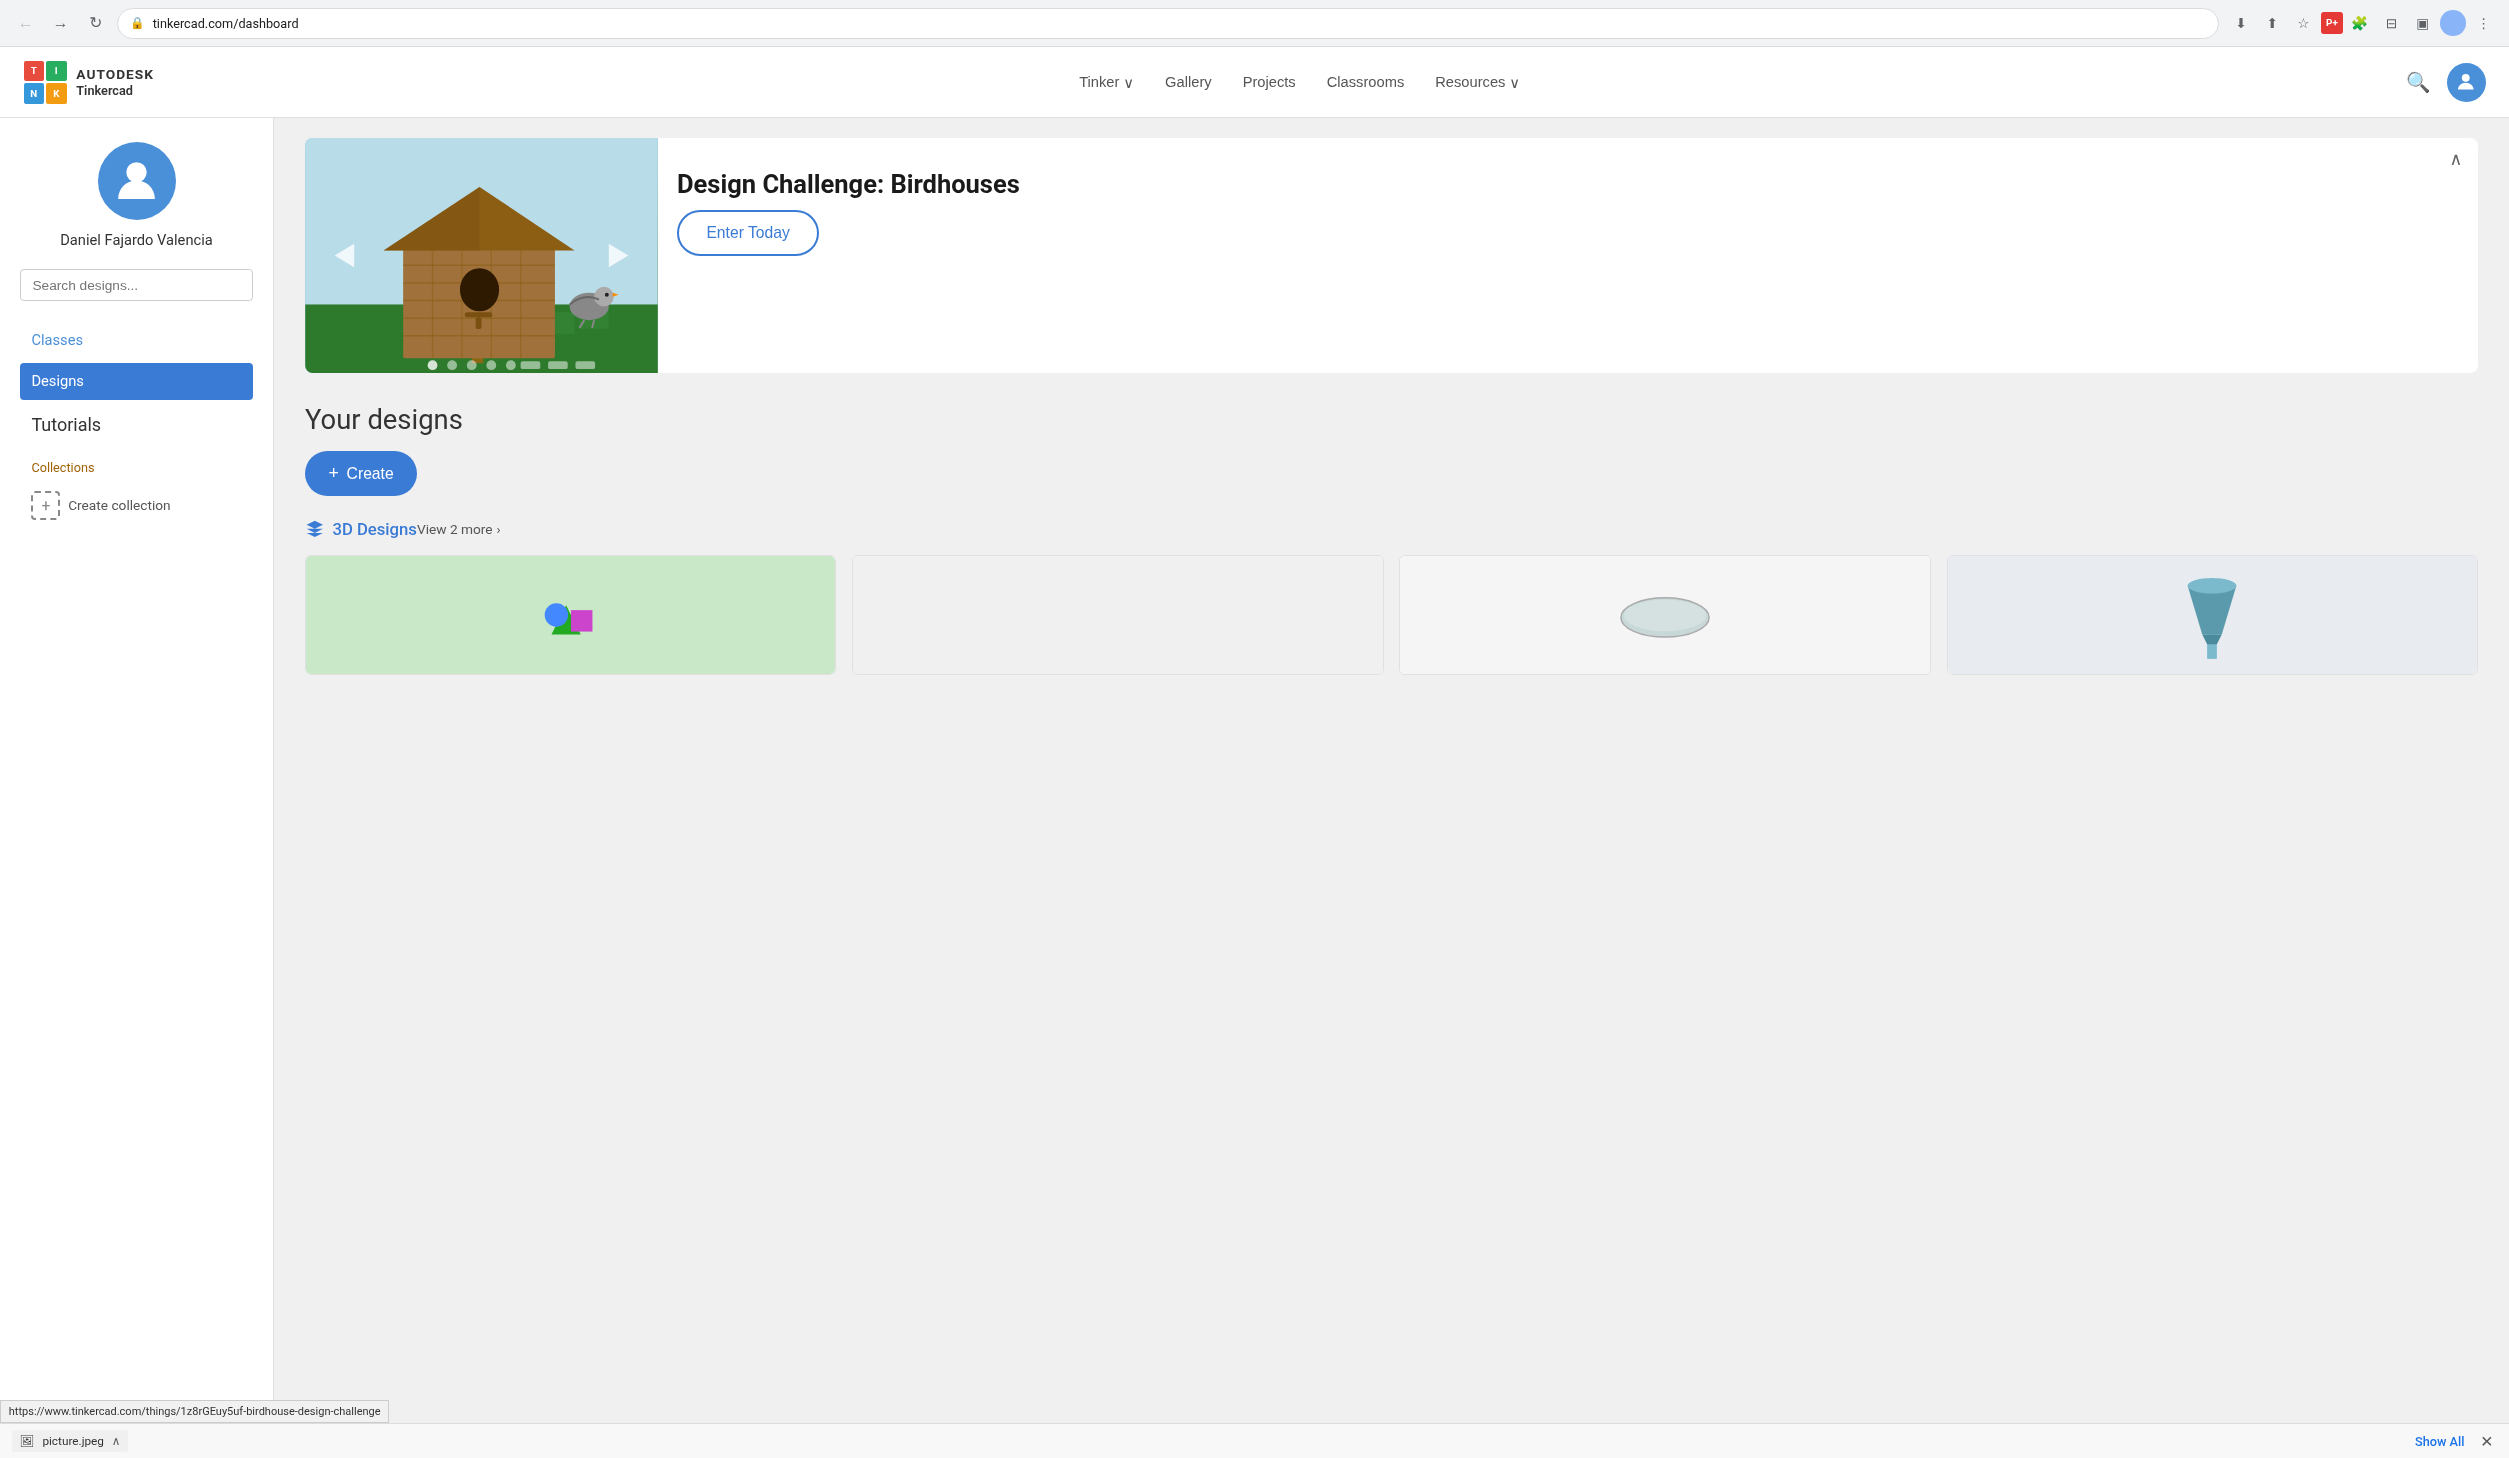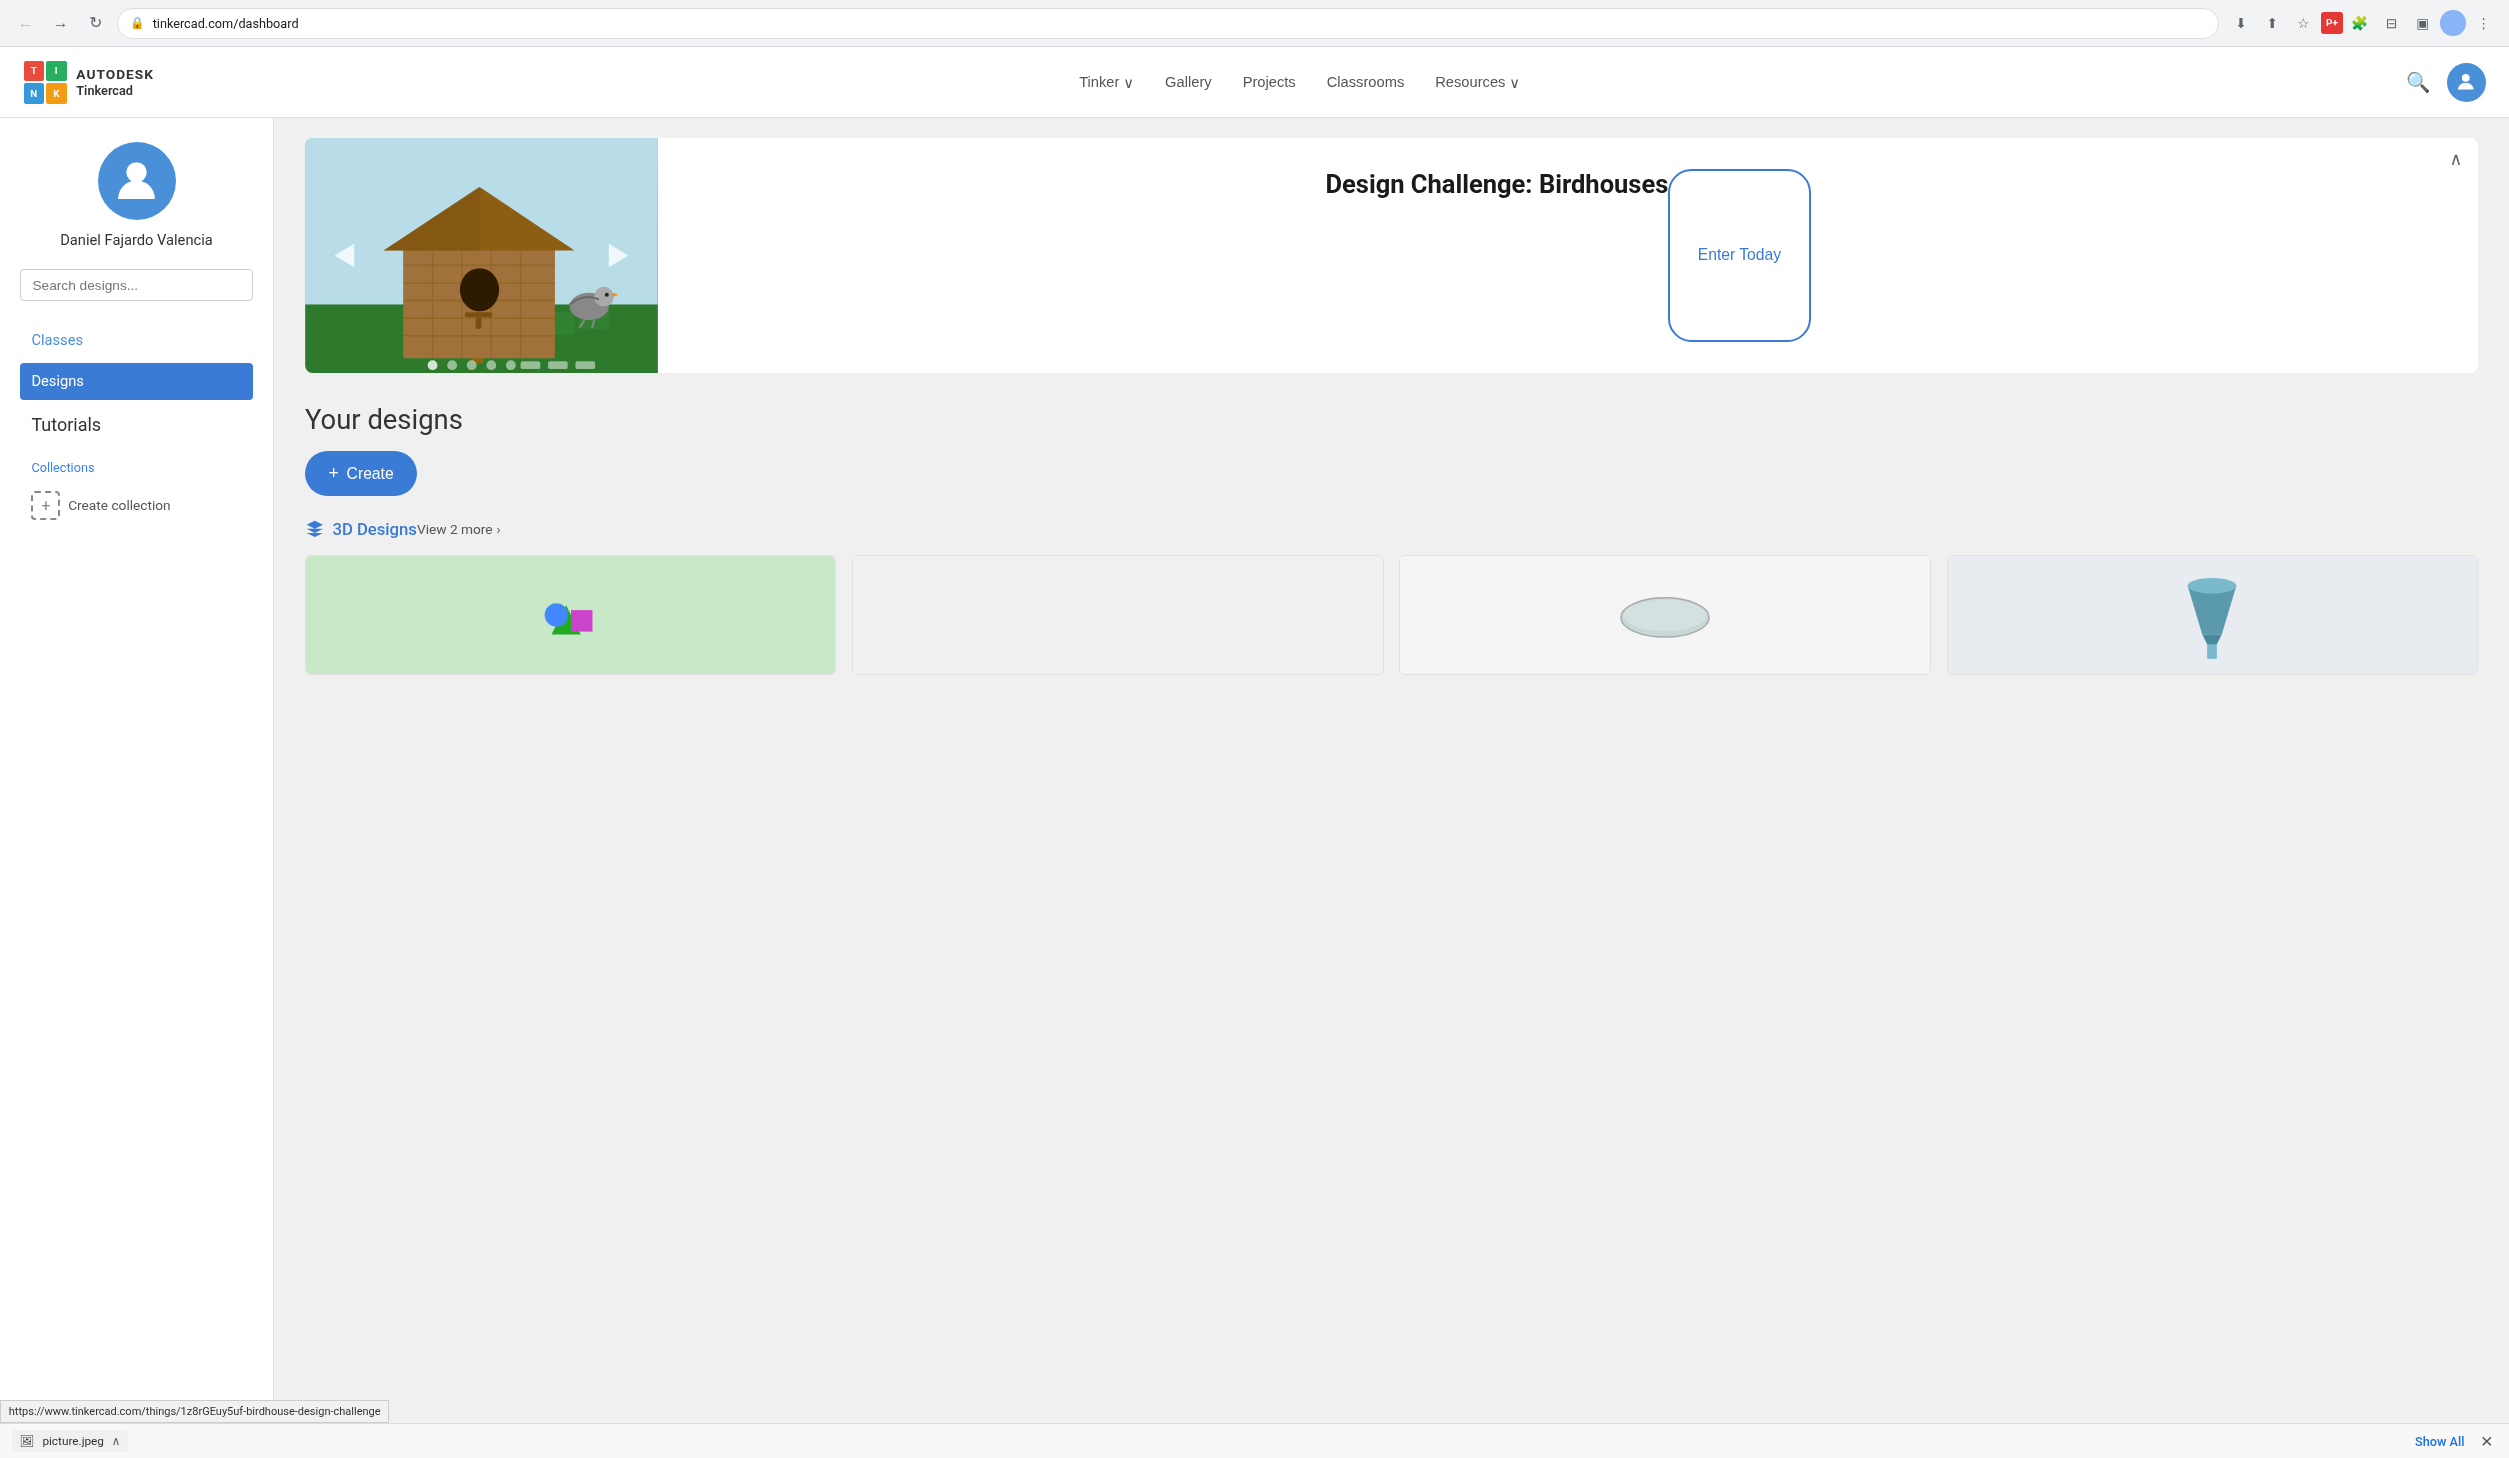--- a/index.html
+++ b/index.html
@@ -196,21 +196,21 @@
       padding: 9.8px 11.8px;
       color: #333;
       font-size: 18px;
       cursor: pointer;
       border-radius: 3.9px;
       text-decoration: none;
       margin-bottom: 3.9px;
     }
     .sidebar-section-label {
       font-size: 12.7px;
-      color: #3b82f6;
+      color: #a16207;
       margin: 15.7px 0 7.8px 11.8px;
     }
     .create-collection-btn {
       display: flex; align-items: center; gap: 7.8px;
       padding: 7.8px 11.8px;
       cursor: pointer;
       color: #555;
       font-size: 13.7px;
       border-radius: 3.9px;
     }
@@ -245,21 +245,22 @@
       flex-shrink: 0;
       background: linear-gradient(135deg, #87ceeb 0%, #87ceeb 60%, #2d8a2d 80%, #2d8a2d 100%);
       display: flex; align-items: center; justify-content: center;
       position: relative;
       overflow: hidden;
     }
     .challenge-content {
       flex: 1;
       padding: 31px 19px;
       display: flex;
-      justify-content: center;
+      flex-direction: column;
+      justify-content: flex-start;
     }
     .challenge-title {
       font-size: 25.5px;
       font-weight: 700;
       color: #1a1a1a;
       margin-bottom: 11.8px;
     }
     .challenge-desc {
       font-size: 14.7px;
       color: #555;

